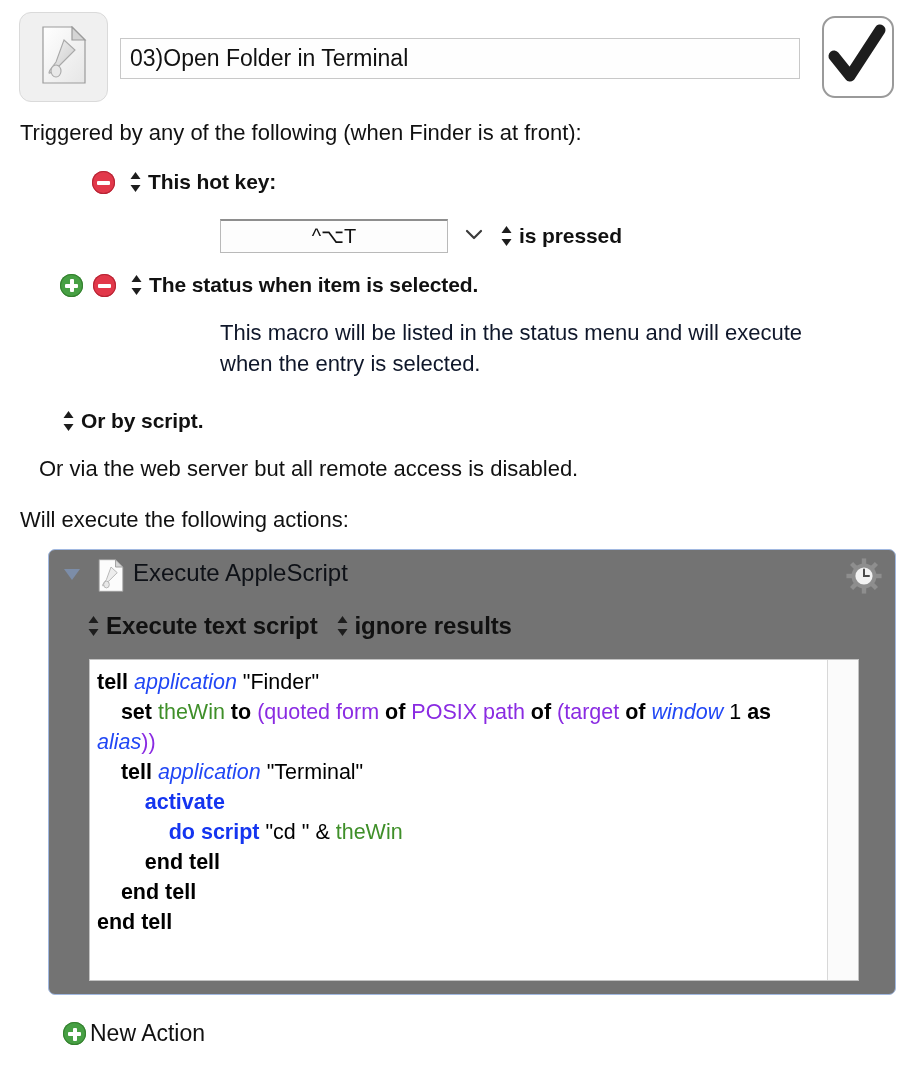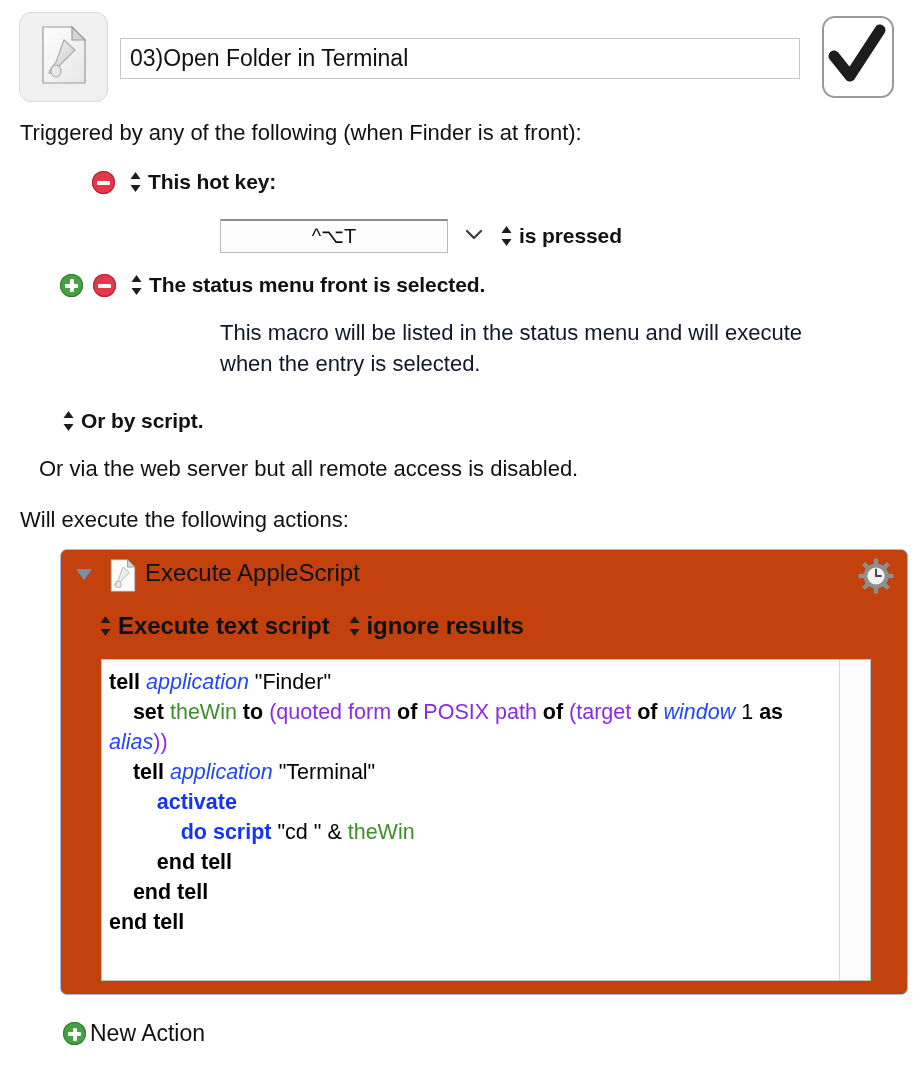--- a/index.html
+++ b/index.html
@@ -172,23 +172,23 @@
     position: absolute;
     left: 20px; top: 507px;
     font-size: 22px;
     color: #111;
     white-space: nowrap;
   }
 
   
   .action-panel {
     position: absolute;
-    left: 60px; top: 549px;
+    left: 48px; top: 549px;
     width: 848px; height: 446px;
-    background: #c2410c;
+    background: #737373;
     border: 1px solid #a1b8e0;
     border-radius: 7px;
     box-sizing: border-box;
     padding-left: 15px;
   }
   .action-header {
     position: absolute;
     left: 0; top: 0;
     width: 100%; height: 52px;
   }
@@ -354,21 +354,21 @@
   <span class="circle-btn minus">
     <span class="bar-h"></span>
   </span>
   <span style="width:14px;flex:0 0 auto;"></span>
   <span class="stepper">
     <svg width="13" height="22" viewBox="0 0 13 22">
       <path d="M6.5 1 L11.5 8 L1.5 8 Z" fill="#1d1d1d"></path>
       <path d="M6.5 21 L11.5 14 L1.5 14 Z" fill="#1d1d1d"></path>
     </svg>
   </span>
-  <span class="label-bold">The status menu front is selected.</span>
+  <span class="label-bold">The status when item is selected.</span>
 </div>
 
 <div class="status-desc">This macro will be listed in the status menu and will execute when the entry is selected.</div>
 
 <div class="trig-row trig-script">
   <span class="stepper">
     <svg width="13" height="22" viewBox="0 0 13 22">
       <path d="M6.5 1 L11.5 8 L1.5 8 Z" fill="#1d1d1d"></path>
       <path d="M6.5 21 L11.5 14 L1.5 14 Z" fill="#1d1d1d"></path>
     </svg>

